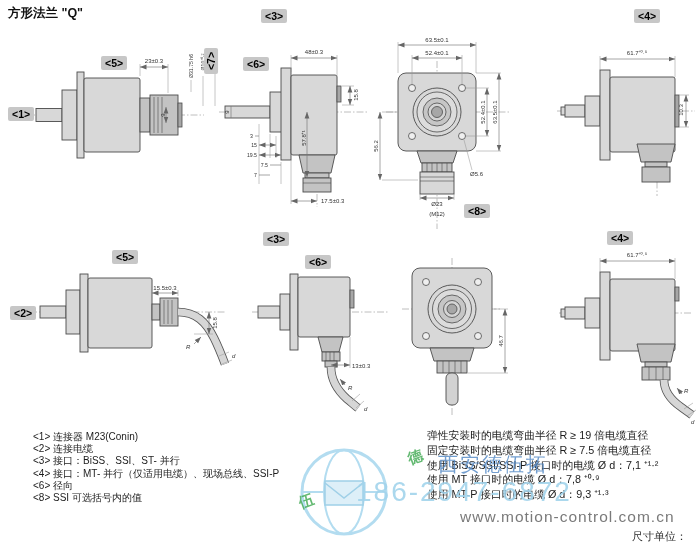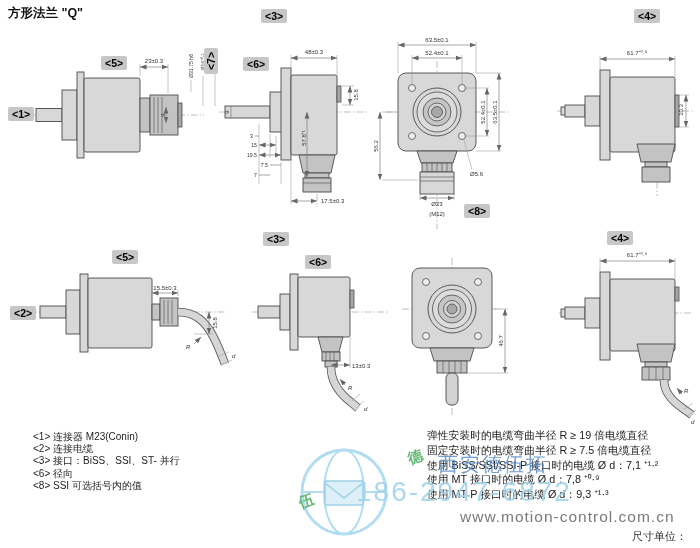--- a/index.html
+++ b/index.html
@@ -373,20 +373,21 @@
 <div class="chip" style="left:10px;top:306px">&lt;2&gt;</div>
 <div class="chip" style="left:112px;top:250px">&lt;5&gt;</div>
 <div class="chip" style="left:263px;top:232px">&lt;3&gt;</div>
 <div class="chip" style="left:305px;top:255px">&lt;6&gt;</div>
 <div class="chip" style="left:607px;top:231px">&lt;4&gt;</div>
 
 <div class="legend">
   <div>&lt;1&gt; 连接器 M23(Conin)</div>
   <div>&lt;2&gt; 连接电缆</div>
   <div>&lt;3&gt; 接口：BiSS、SSI、ST- 并行</div>
+  <div>&lt;4&gt; 接口：MT- 并行（仅适用电缆）、现场总线、SSI-P</div>
   <div>&lt;6&gt; 径向</div>
   <div>&lt;8&gt; SSI 可选括号内的值</div>
 </div>
 
 <div class="notes">
   <div>弹性安装时的电缆弯曲半径 R ≥ 19 倍电缆直径</div>
   <div>固定安装时的电缆弯曲半径 R ≥ 7.5 倍电缆直径</div>
   <div>使用 BiSS/SSI/SSI-P 接口时的电缆 Ø d：7,1 ⁺¹·²</div>
   <div>使用 MT 接口时的电缆 Ø d：7,8 ⁺⁰·⁹</div>
   <div>使用 MT-P 接口时的电缆 Ø d：9,3 ⁺¹·³</div>

